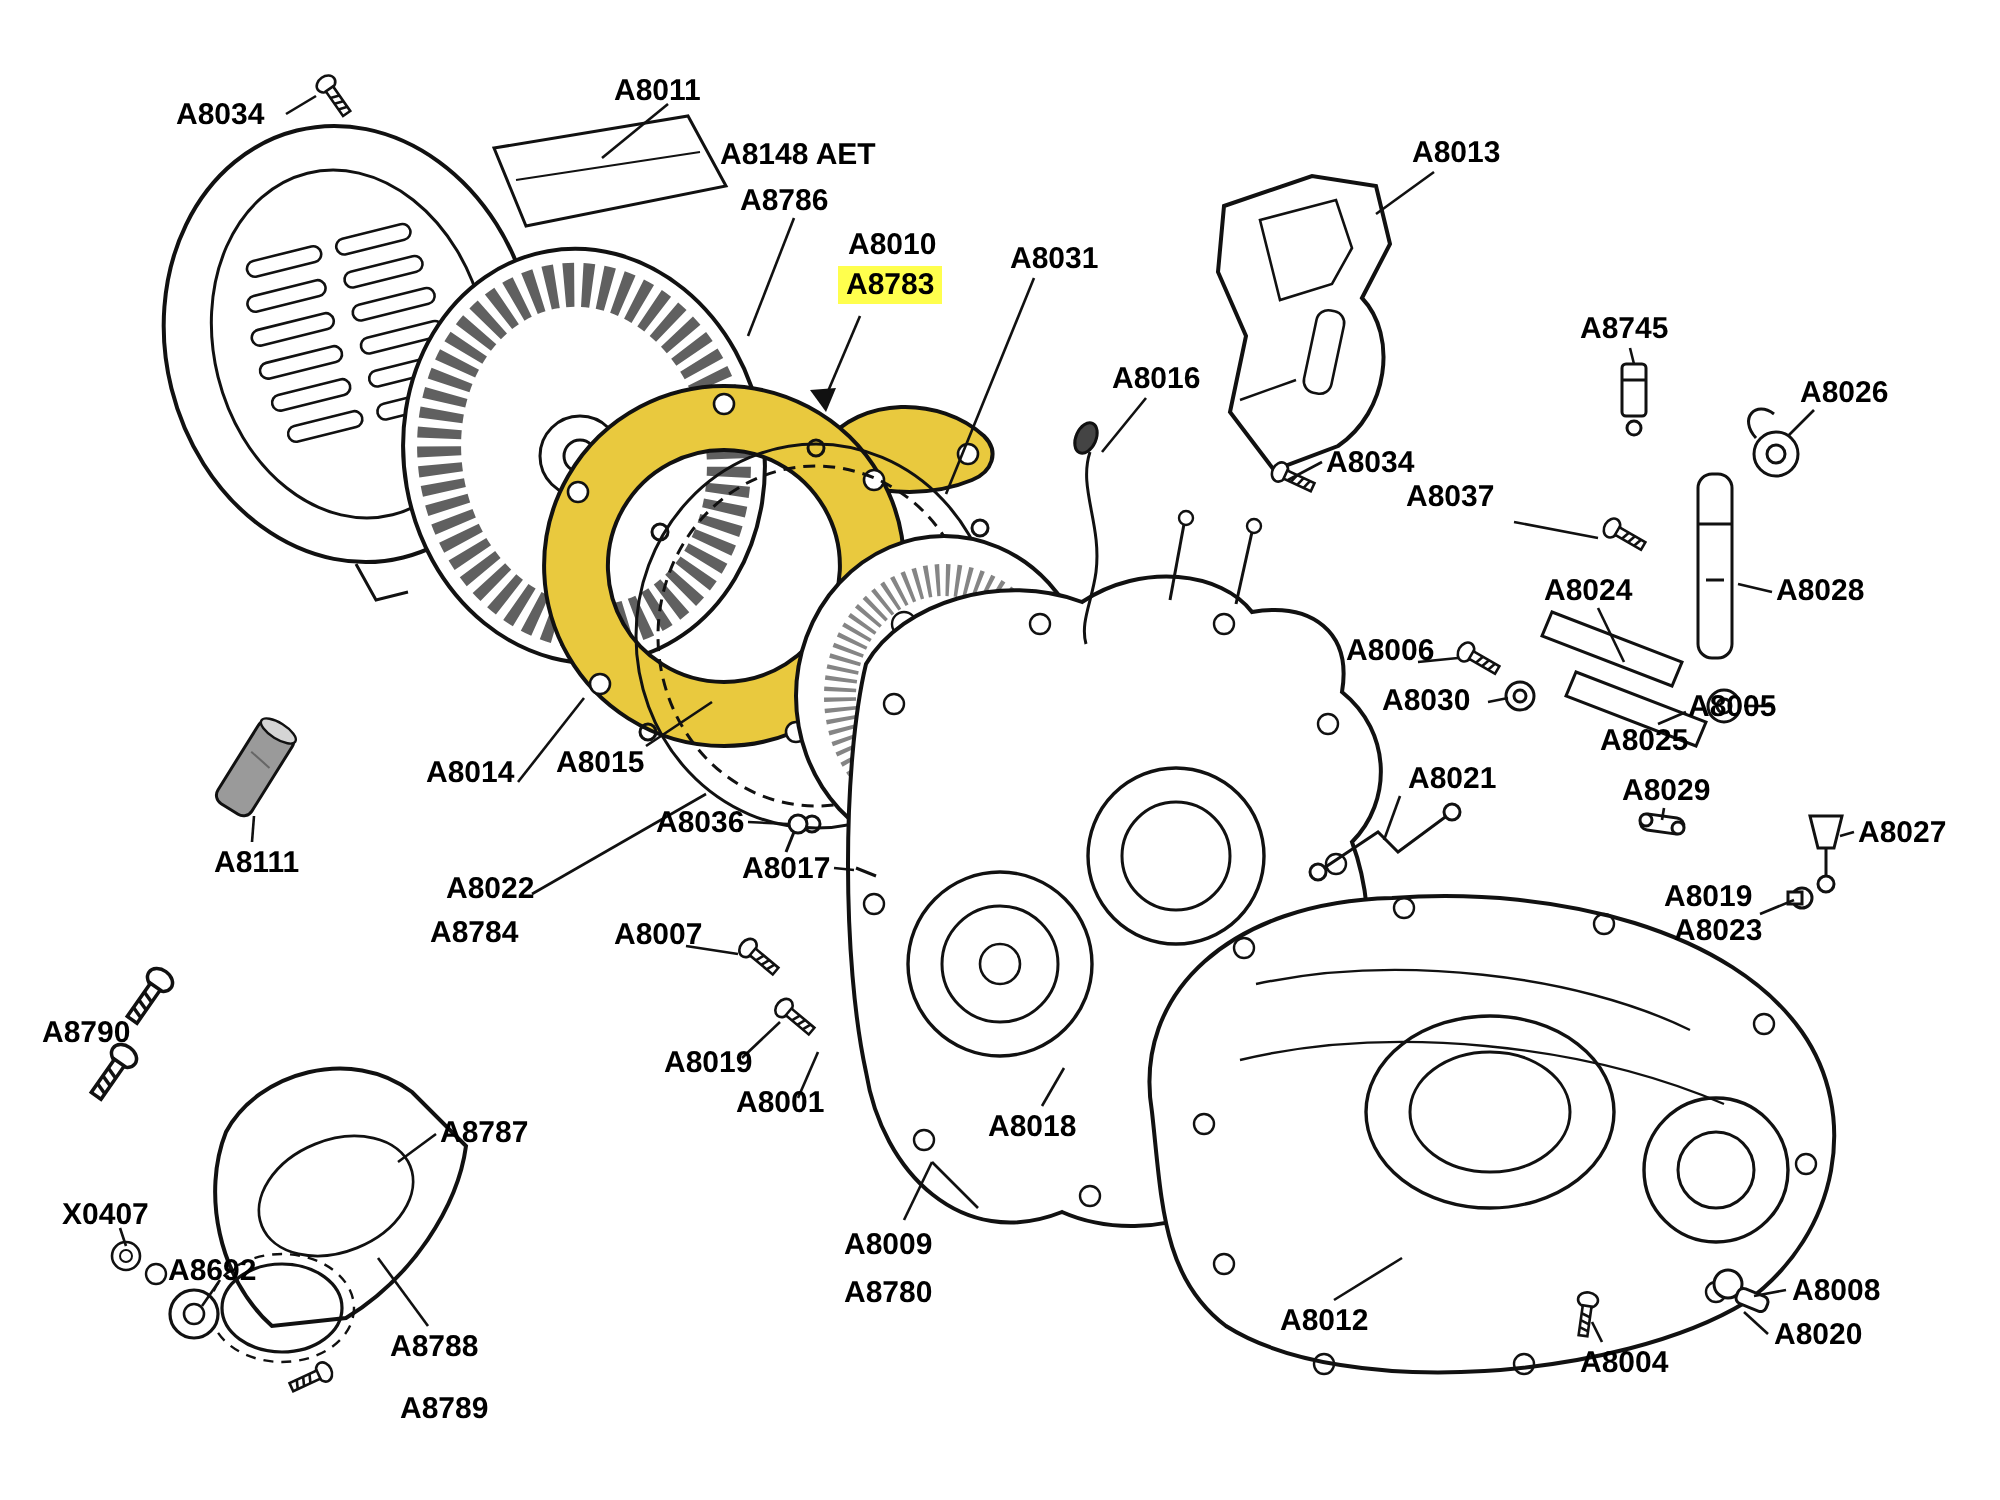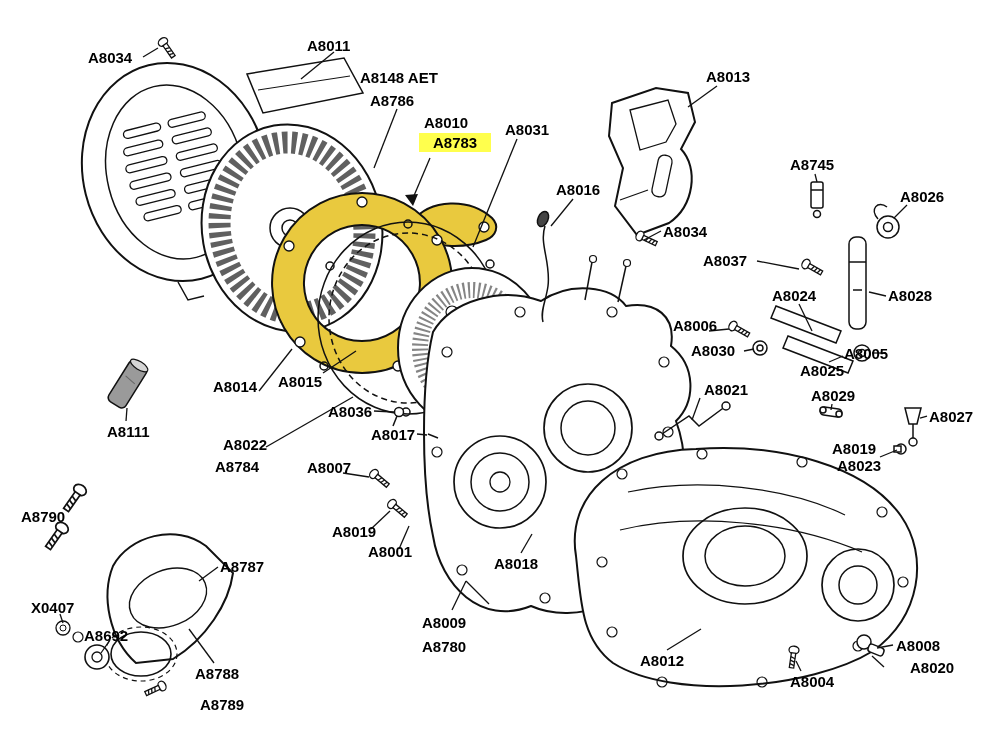--- a/index.html
+++ b/index.html
@@ -5,21 +5,21 @@
   html,body{margin:0;padding:0;background:#fff;}
   .stage{
     position:relative;width:1000px;height:750px;background:#fff;overflow:hidden;
     font-family:"Liberation Sans",sans-serif;
   }
   .stage svg{position:absolute;left:0;top:0;}
   .lbl{
     position:absolute;font-size:15px;font-weight:bold;color:#000;
     white-space:nowrap;line-height:17px;cursor:pointer;user-select:none;
   }
-  .lbl.hl{background:var(--hl,#ffff4d);padding:1px 14px;text-align:center;}
+  .lbl.hl{background:var(--hl,#ffff4d);padding:1px 4px;text-align:center;}
 </style>
 </head>
 <body>
 
 <div class="stage">
 
   <svg width="1000" height="750" viewBox="0 0 1000 750">
     <defs>
       <g id="scr">
         <ellipse cx="0" cy="0" rx="5" ry="3.8"></ellipse>
@@ -263,21 +263,21 @@
   <div class="lbl" style="left:360px;top:69px">A8148 AET</div>
   <div class="lbl" style="left:370px;top:92px">A8786</div>
   <div class="lbl" style="left:424px;top:114px">A8010</div>
   <div class="lbl hl" style="left:419px;top:133px">A8783</div>
   <div class="lbl" style="left:505px;top:121px">A8031</div>
   <div class="lbl" style="left:706px;top:68px">A8013</div>
   <div class="lbl" style="left:556px;top:181px">A8016</div>
   <div class="lbl" style="left:790px;top:156px">A8745</div>
   <div class="lbl" style="left:900px;top:188px">A8026</div>
   <div class="lbl" style="left:663px;top:223px">A8034</div>
-  <div class="lbl" style="left:703px;top:252px">A8037</div>
+  <div class="lbl" style="left:703px;top:240px">A8037</div>
   <div class="lbl" style="left:772px;top:287px">A8024</div>
   <div class="lbl" style="left:888px;top:287px">A8028</div>
   <div class="lbl" style="left:673px;top:317px">A8006</div>
   <div class="lbl" style="left:691px;top:342px">A8030</div>
   <div class="lbl" style="left:800px;top:362px">A8025</div>
   <div class="lbl" style="left:844px;top:345px">A8005</div>
   <div class="lbl" style="left:704px;top:381px">A8021</div>
   <div class="lbl" style="left:811px;top:387px">A8029</div>
   <div class="lbl" style="left:929px;top:408px">A8027</div>
   <div class="lbl" style="left:832px;top:440px">A8019</div>
@@ -296,15 +296,15 @@
   <div class="lbl" style="left:21px;top:508px">A8790</div>
   <div class="lbl" style="left:220px;top:558px">A8787</div>
   <div class="lbl" style="left:31px;top:599px">X0407</div>
   <div class="lbl" style="left:84px;top:627px">A8692</div>
   <div class="lbl" style="left:422px;top:614px">A8009</div>
   <div class="lbl" style="left:422px;top:638px">A8780</div>
   <div class="lbl" style="left:195px;top:665px">A8788</div>
   <div class="lbl" style="left:640px;top:652px">A8012</div>
   <div class="lbl" style="left:790px;top:673px">A8004</div>
   <div class="lbl" style="left:896px;top:637px">A8008</div>
-  <div class="lbl" style="left:910px;top:659px">A8020</div>
+  <div class="lbl" style="left:887px;top:659px">A8020</div>
   <div class="lbl" style="left:200px;top:696px">A8789</div>
 </div>
 
 </body></html>

